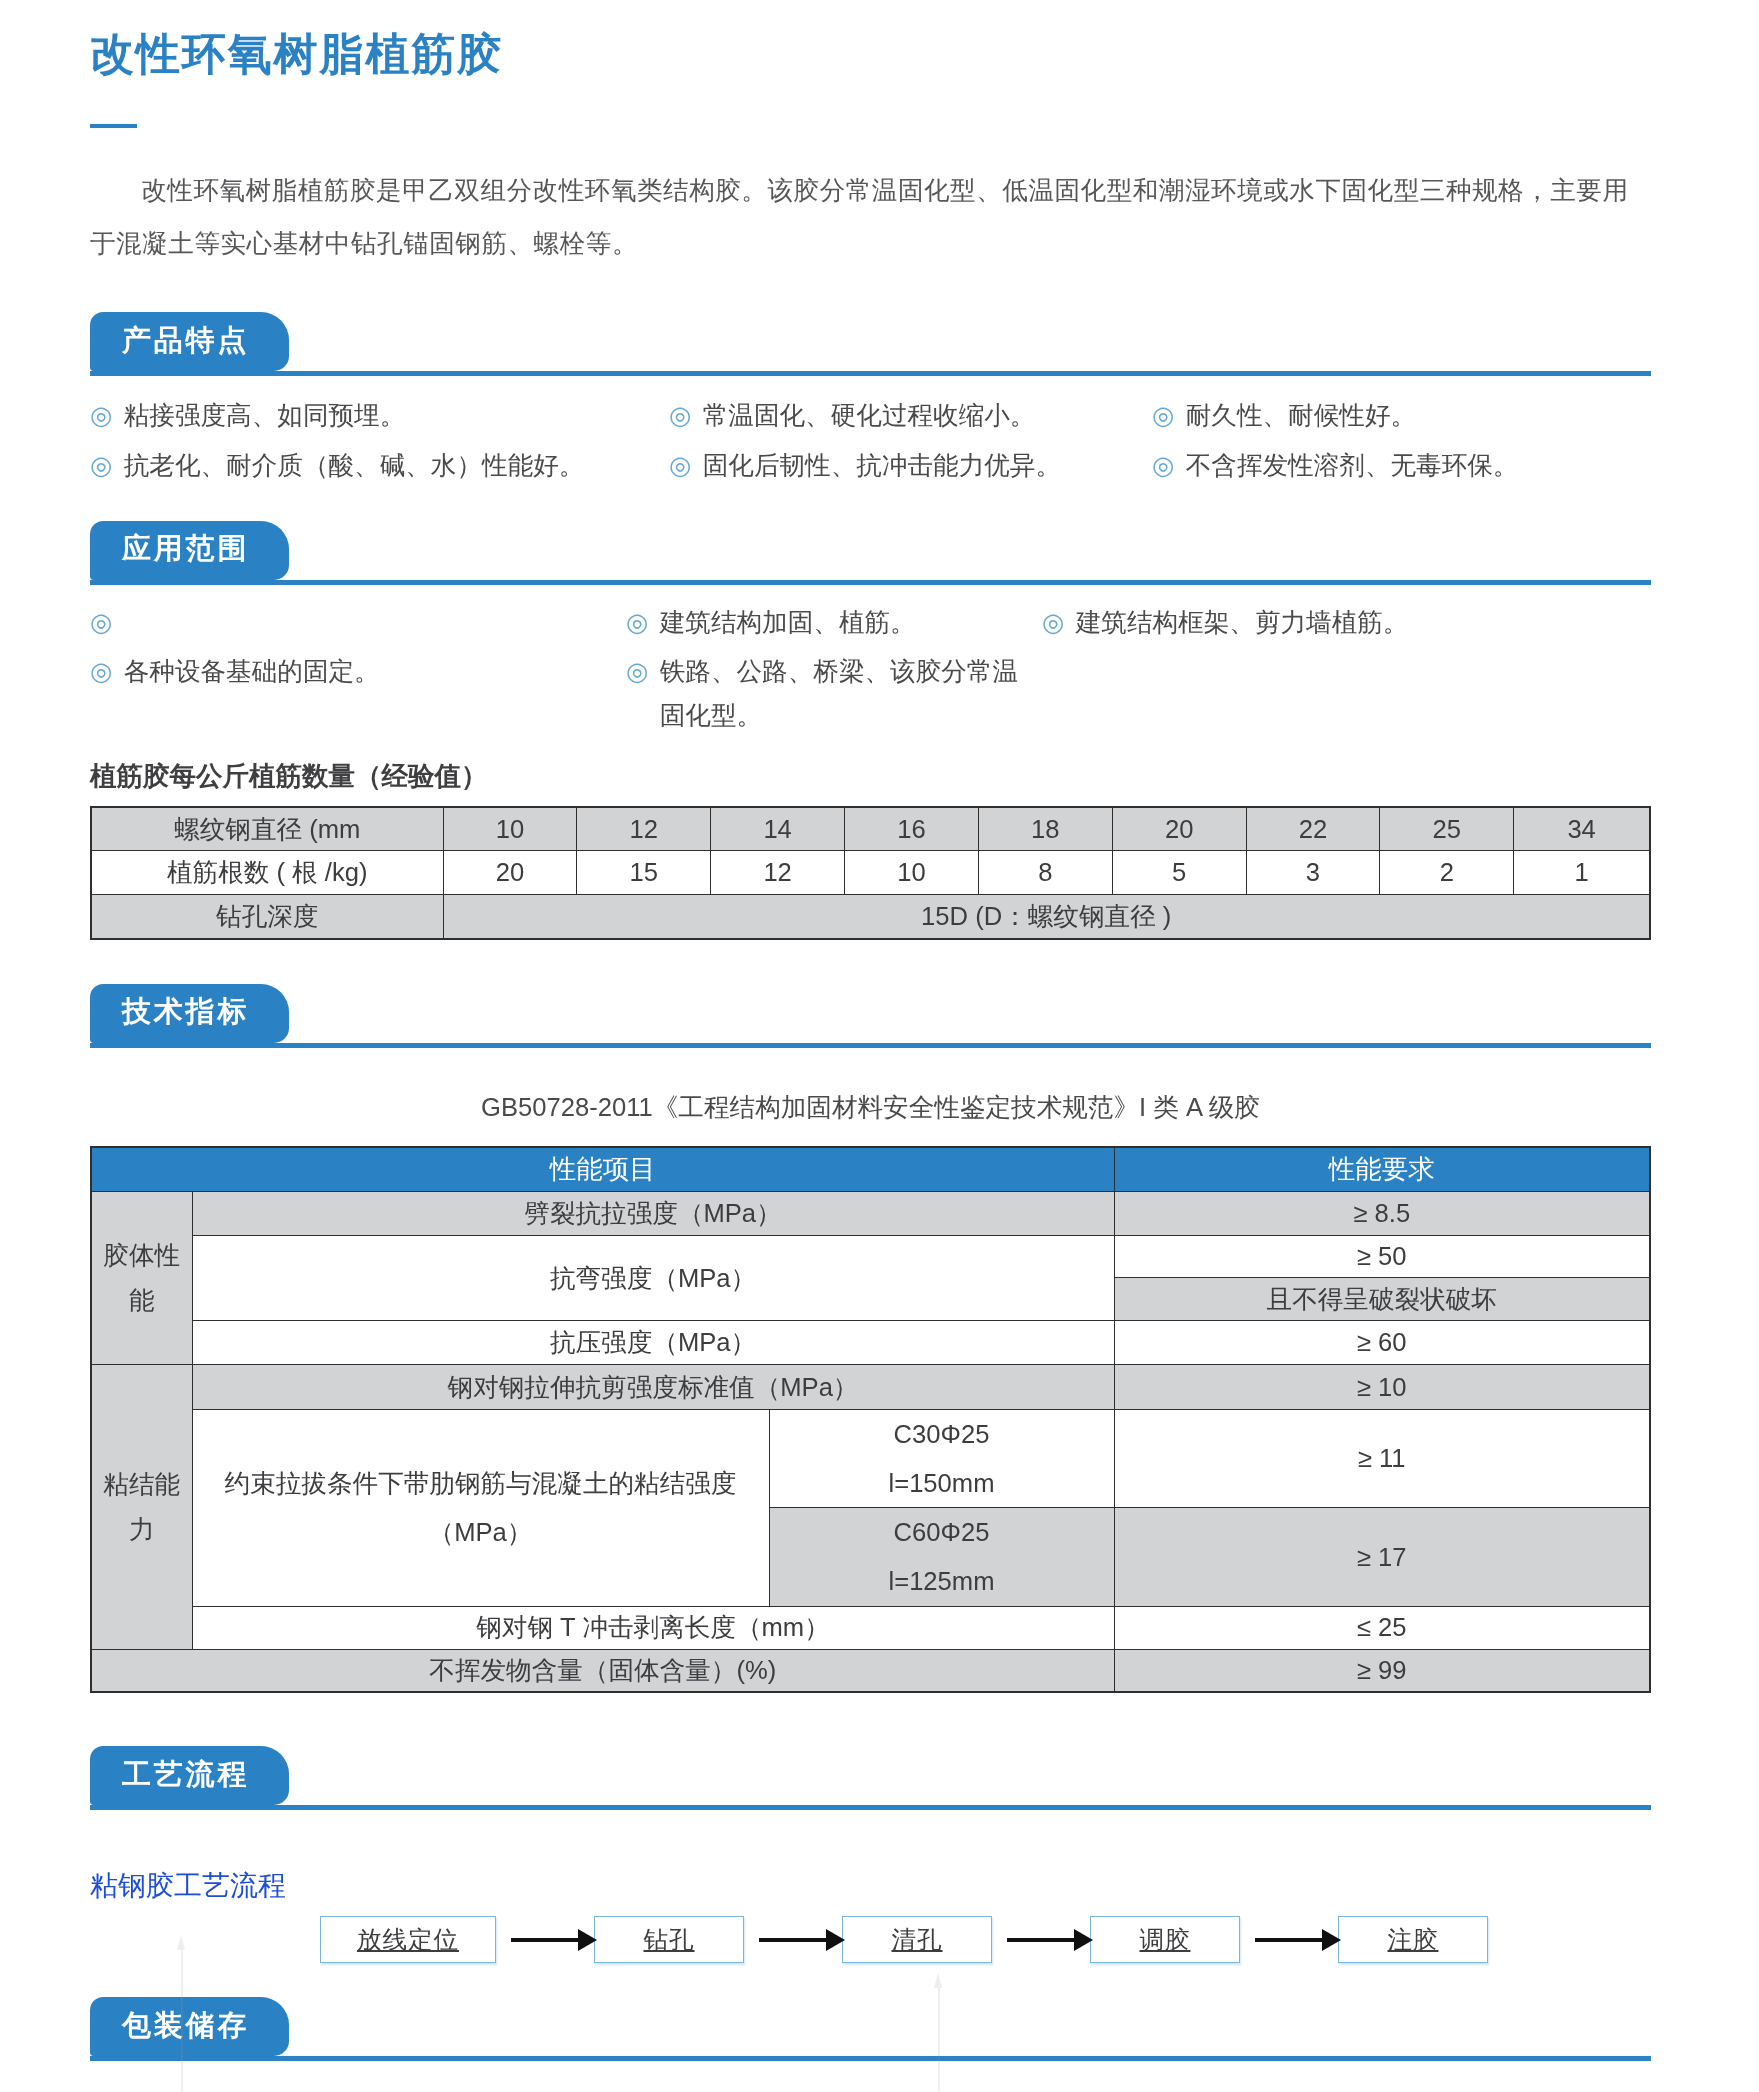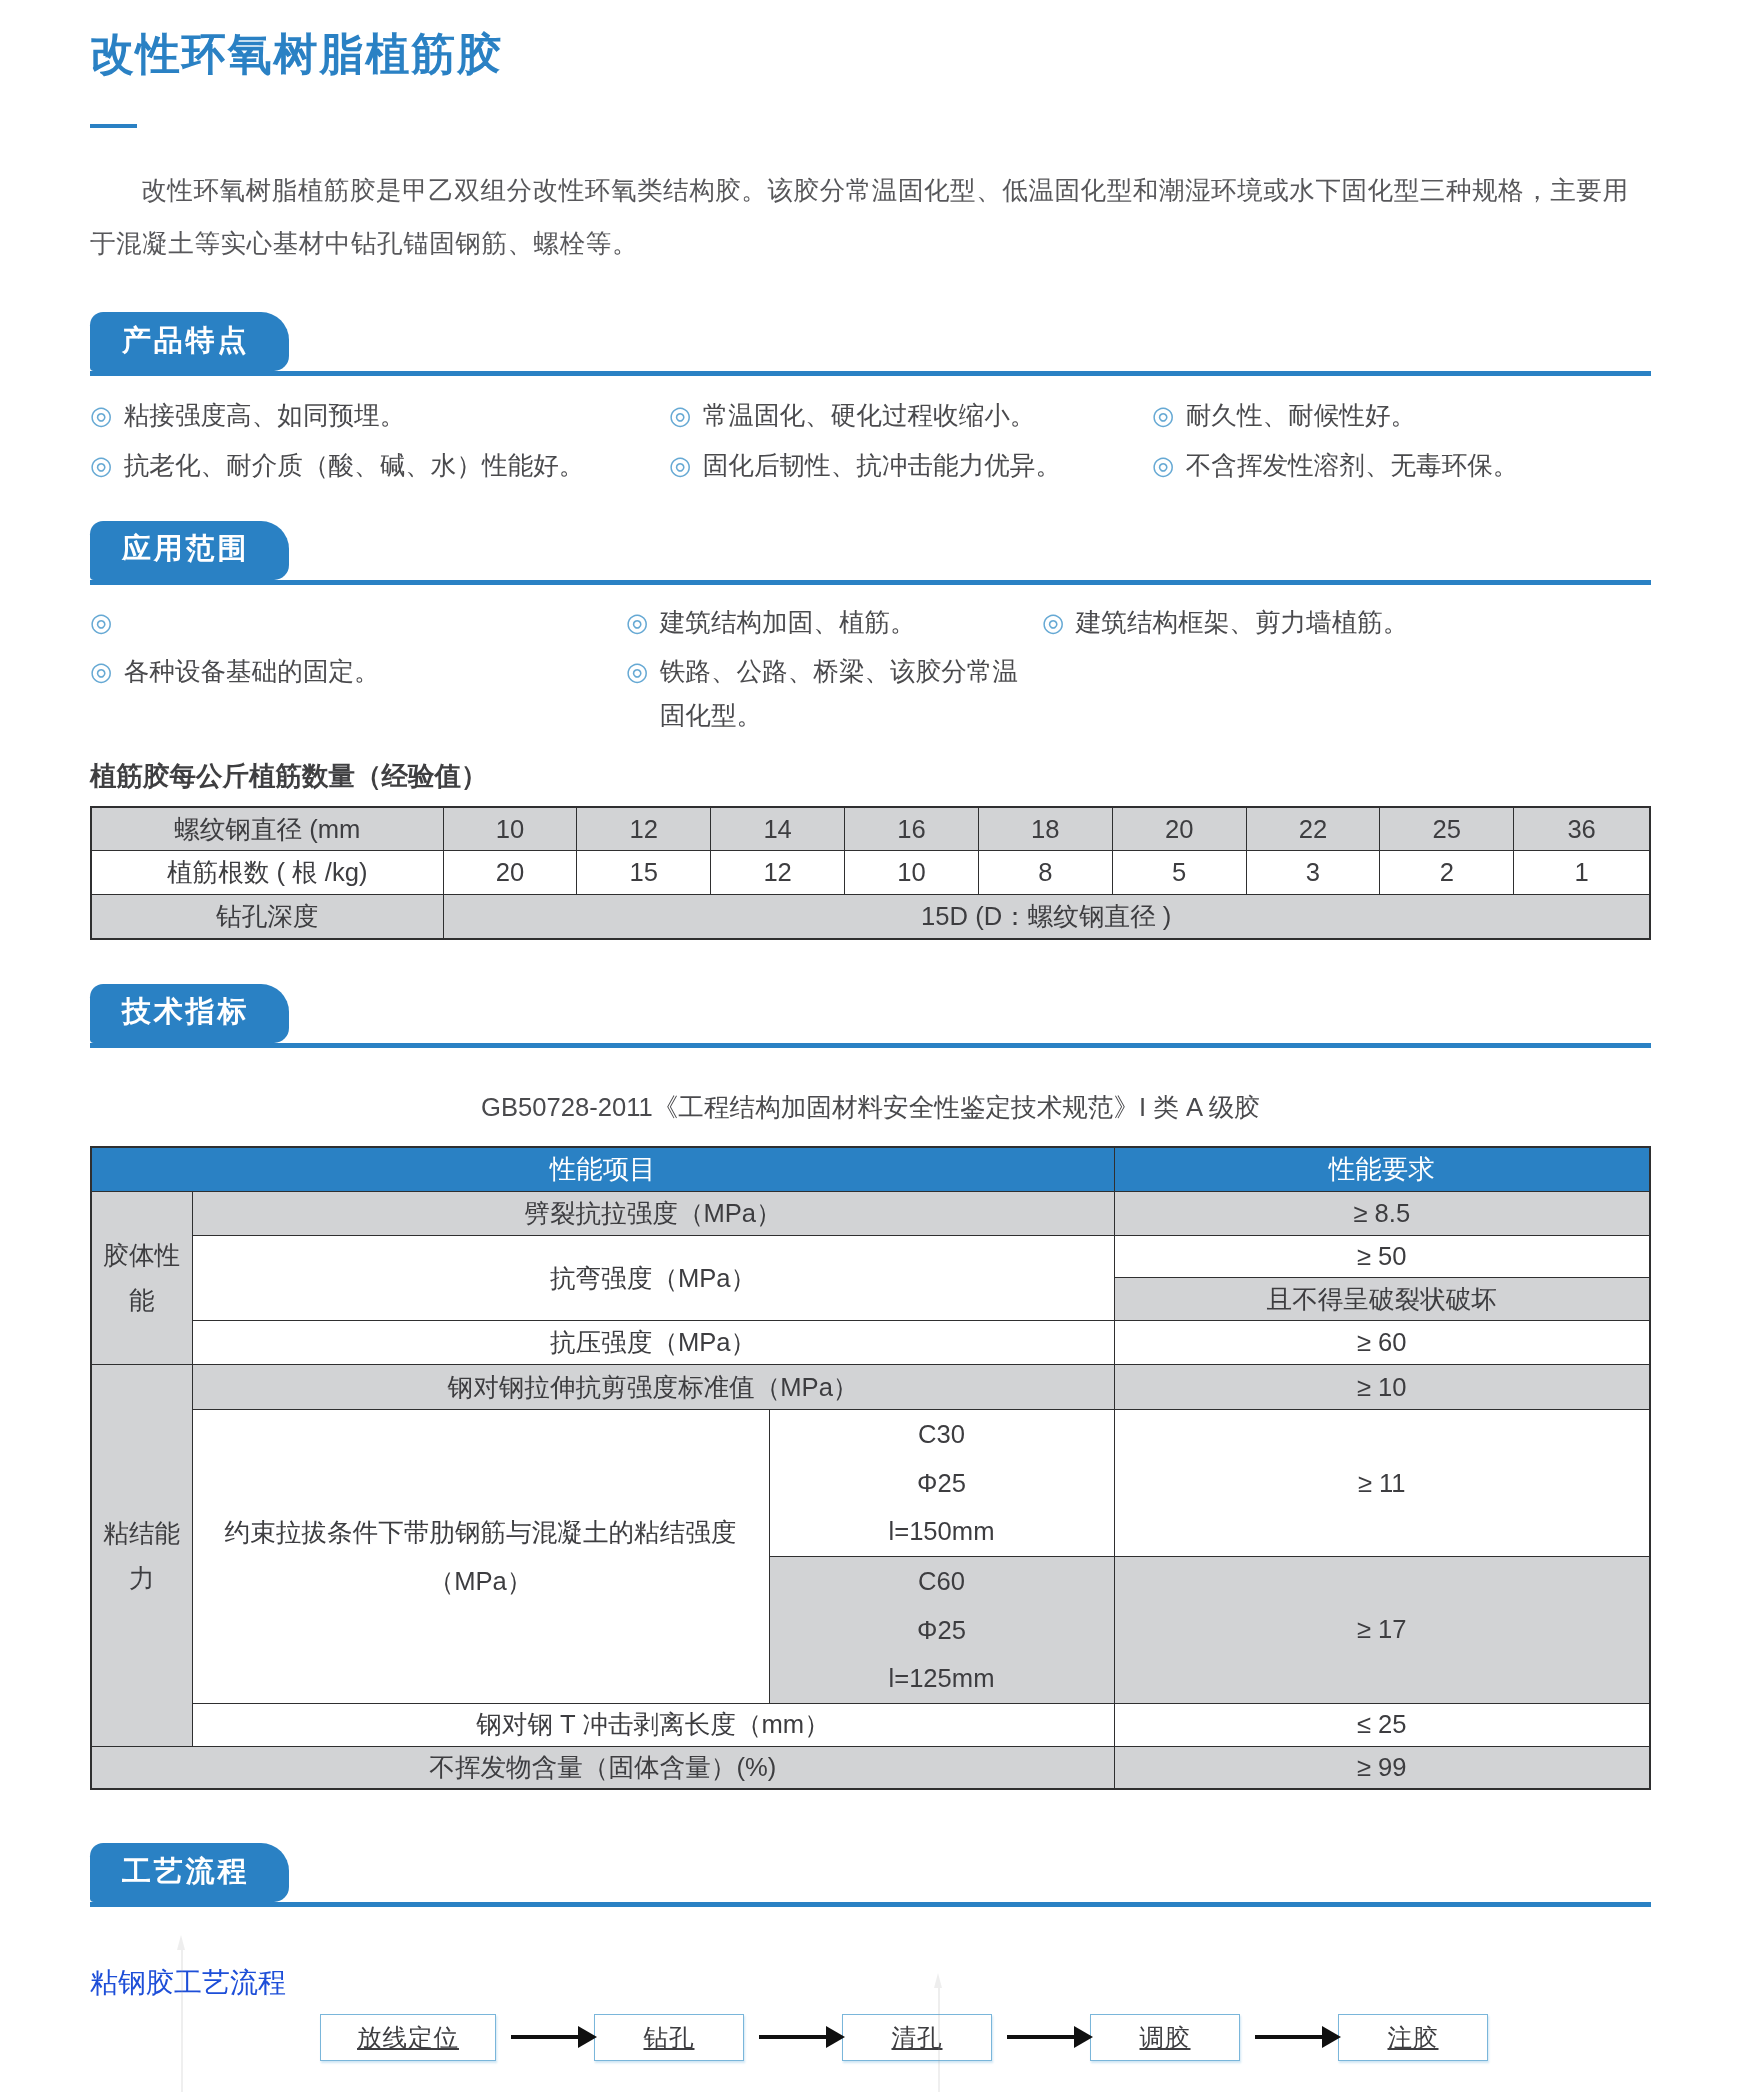--- a/index.html
+++ b/index.html
@@ -40,21 +40,21 @@
   .rebar .lbl{width:352px;}
 
   .tech-caption{margin-top:42px;text-align:center;font-size:25.6px;color:#4a4a4d;}
   .tech{margin-top:21px;}
   .tech .head td{background:var(--accent);color:#fff;height:45px;font-size:26.5px;}
   .tech .gray{background:var(--table_gray);}
   .tech .white{background:#fff;}
   .tech .group{width:101px;line-height:1.75;padding:3.8px 9.5px;}
   .tech .h46{height:44px;} .tech .h44{height:42px;} .tech .h48{height:45px;}
   .tech .h84{height:79px;} .tech .h87{height:82px;} .tech .h45{height:43px;}
-  .cc-top{display:flex;justify-content:center;line-height:1.9;flex-direction:column;}
+  .cc-top{display:flex;justify-content:center;line-height:1.9;}
   .cc-len{line-height:1.9;}
   .pull-label{line-height:1.9;padding:5.7px 13.2px;}
 
   .process-wrap{position:relative;margin-top:57px;}
   .process-sub{margin-top:27px;font-size:28px;color:#1d4ed8;}
   .flow-row{display:flex;align-items:center;margin-top:13.2px;}
   .flow-row.r1{padding-left:230px;margin-top:11.4px;}
   .flow-row.r2{padding-left:240px;margin-top:24.6px;}
   .fbox{border:1.9px solid var(--box_border);background:#fff;height:47px;display:flex;align-items:center;
         justify-content:center;font-size:24.6px;color:var(--text_dark);box-shadow:0.9px 1.9px 1.9px rgba(150,200,230,.45);
@@ -145,21 +145,21 @@
           <tr class="gray">
         <td class="lbl">螺纹钢直径 (mm</td>
         <td>10</td>
         <td>12</td>
         <td>14</td>
         <td>16</td>
         <td>18</td>
         <td>20</td>
         <td>22</td>
         <td>25</td>
-        <td>36</td>
+        <td>34</td>
       </tr>
       <tr>
         <td class="lbl">植筋根数 ( 根 /kg)</td>
         <td>20</td>
         <td>15</td>
         <td>12</td>
         <td>10</td>
         <td>8</td>
         <td>5</td>
         <td>3</td>

